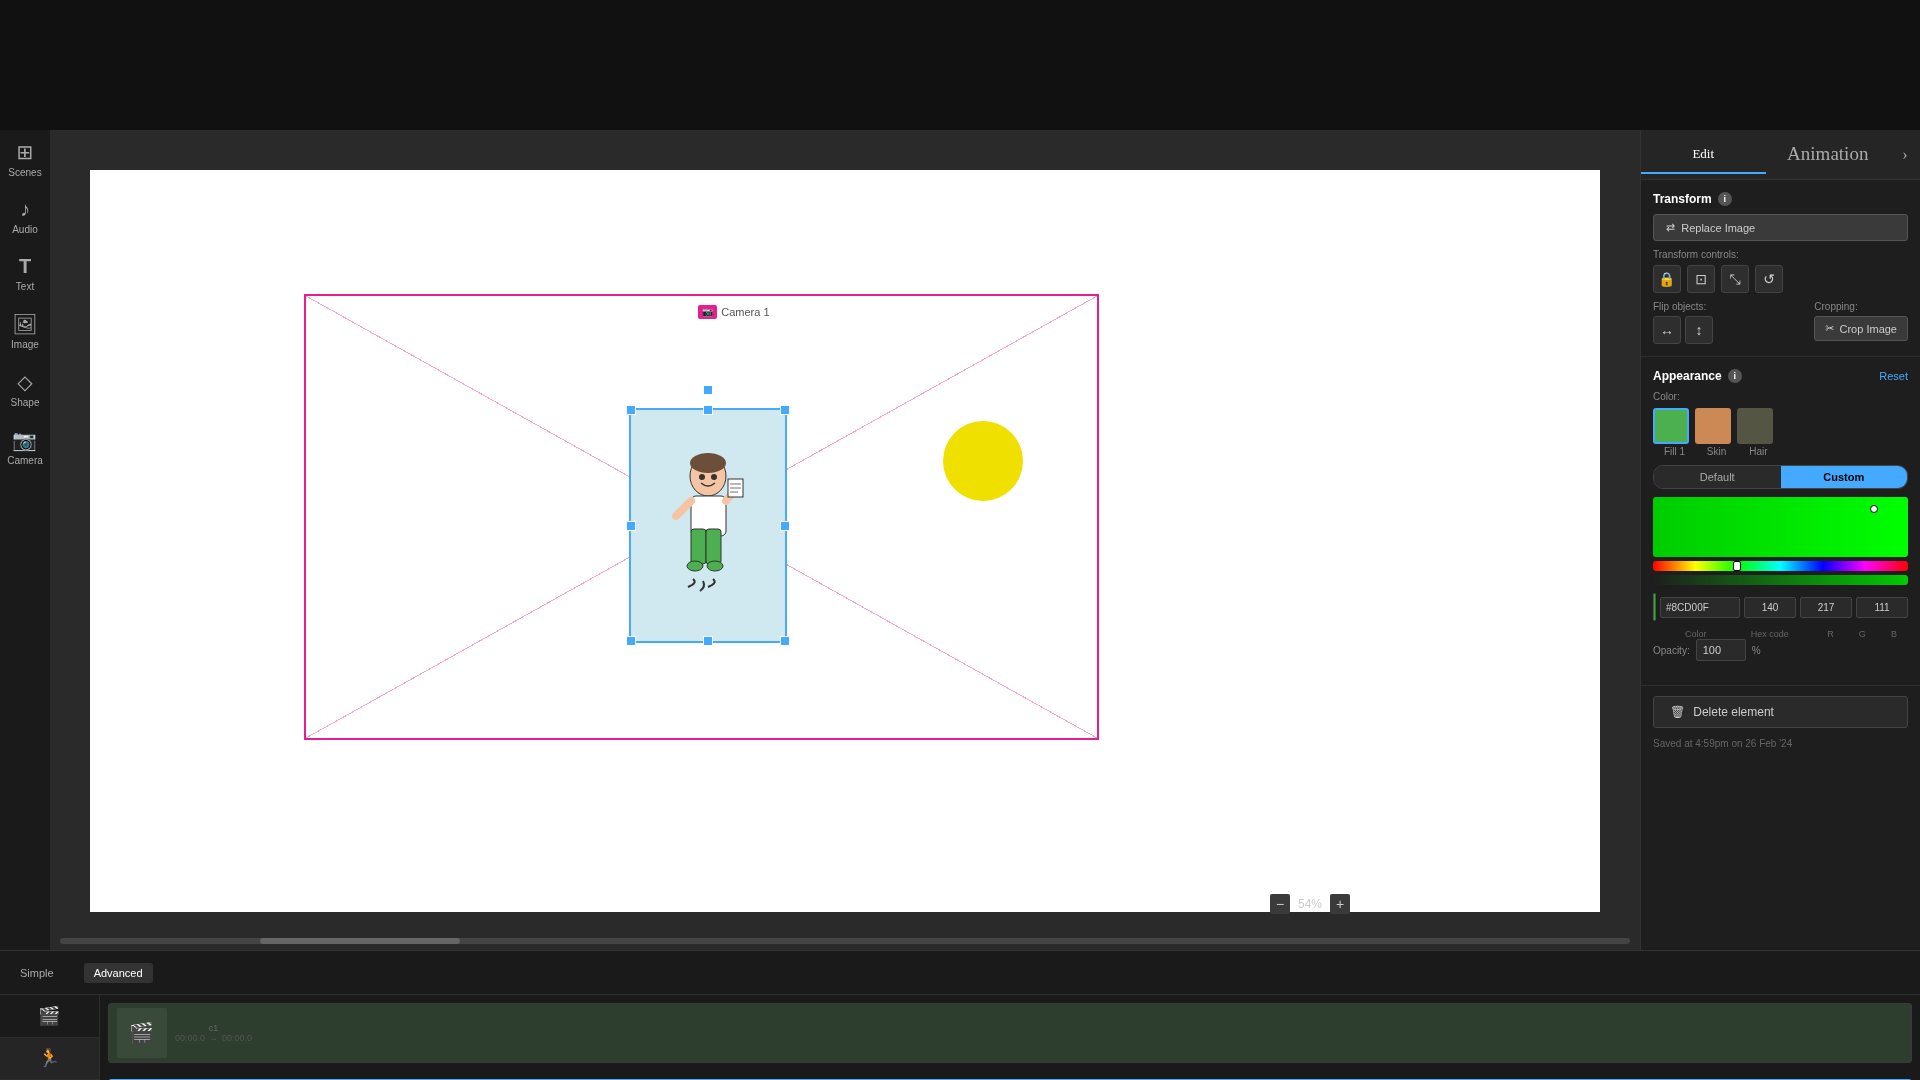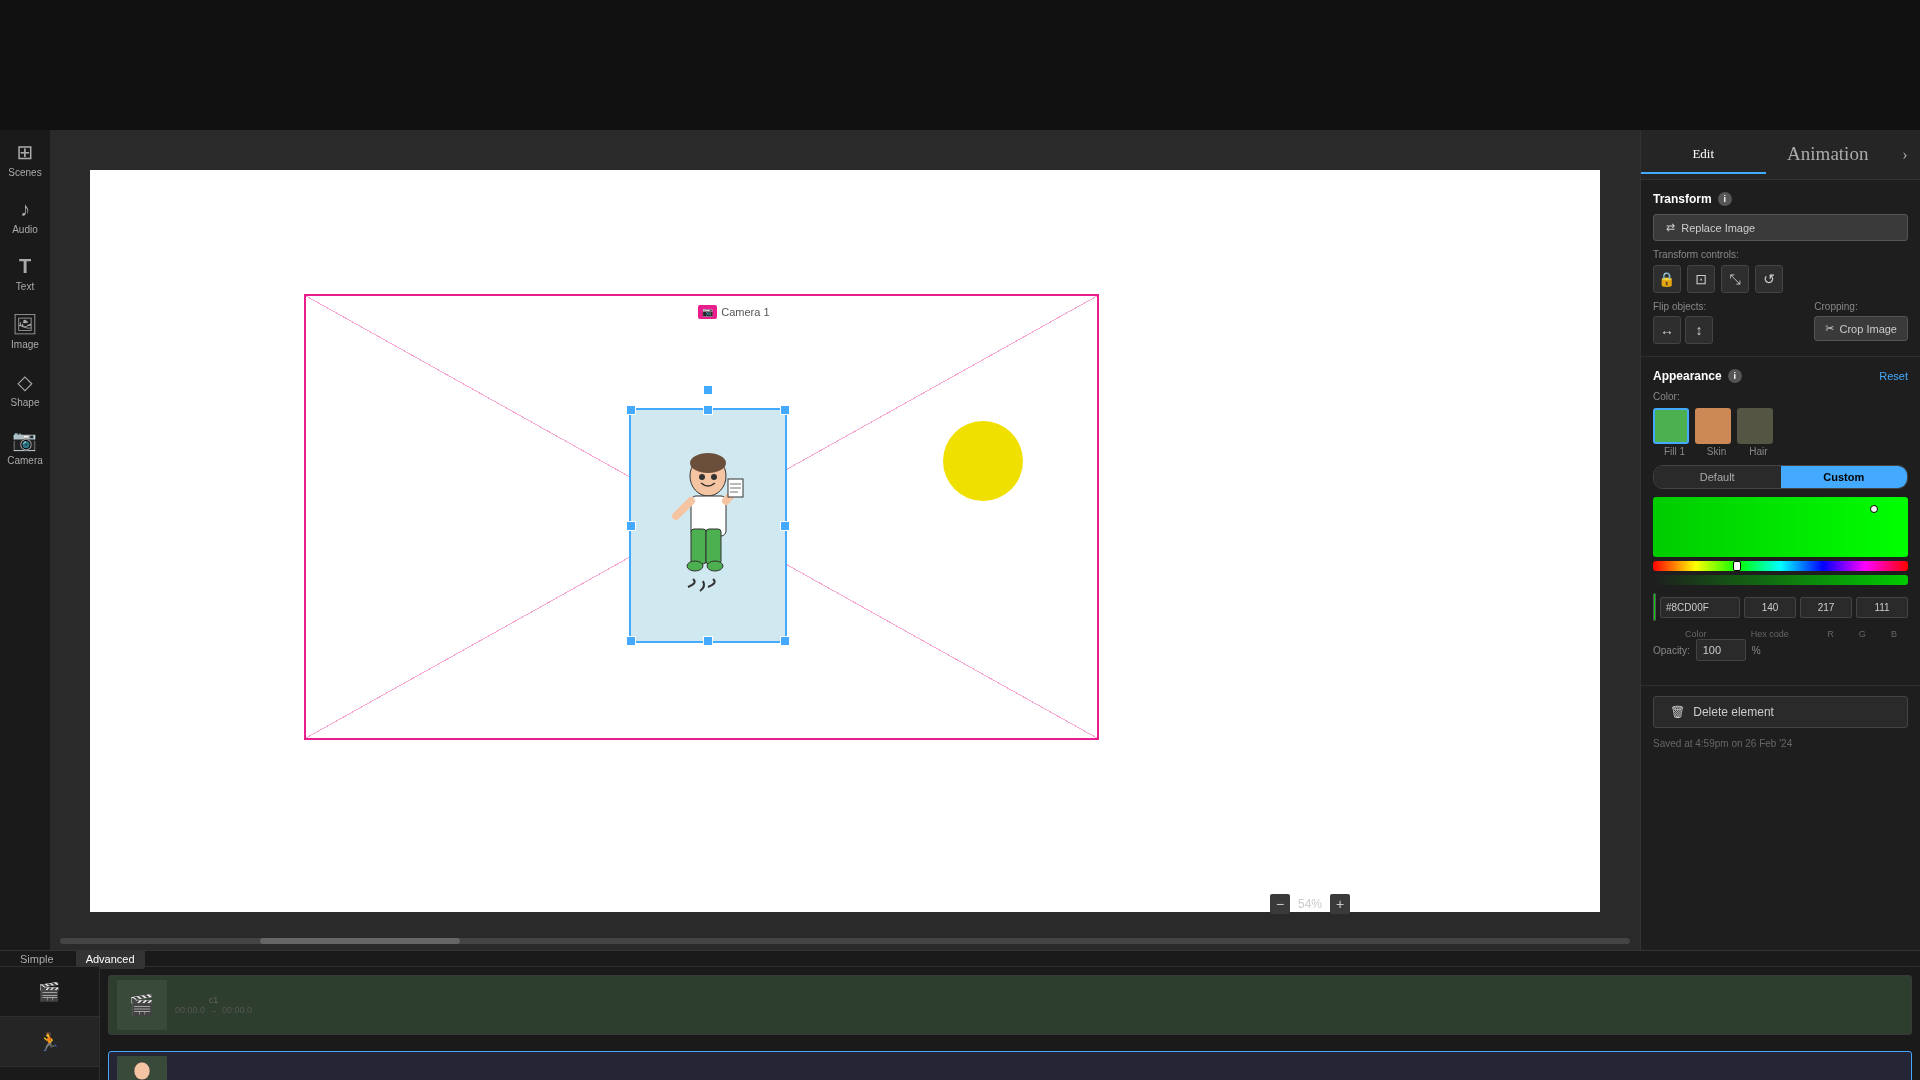--- a/index.html
+++ b/index.html
@@ -131,21 +131,21 @@
 
     
     .delete-btn { display: flex; align-items: center; gap: 8px; background: #2a2a2a; border: 1px solid #444; color: #ccc; padding: 8px 16px; border-radius: 3px; cursor: pointer; font-size: 12px; margin: 10px 12px; }
 
     
     .duration-info { padding: 10px 12px; color: #888; font-size: 10px; line-height: 1.7; border-top: 1px solid #2e2e2e; }
     .saved-label { color: #666; font-size: 10px; padding: 0 12px 10px; }
 
     
     .bottom-area { height: 130px; background: #1a1a1a; border-top: 1px solid #333; display: flex; flex-direction: column; }
-    .timeline-tabs { display: flex; align-items: center; height: 16px; padding: 0 10px; gap: 12px; border-bottom: 1px solid #2e2e2e; }
+    .timeline-tabs { display: flex; align-items: center; height: 44px; padding: 0 10px; gap: 20px; border-bottom: 1px solid #2e2e2e; }
     .tl-tab { padding: 4px 10px; border-radius: 3px; cursor: pointer; font-size: 11px; color: #aaa; }
     .tl-tab.active { background: #333; color: #fff; }
     .timeline-content { flex: 1; display: flex; overflow: hidden; }
     .timeline-sidebar { width: 100px; background: #1a1a1a; border-right: 1px solid #2e2e2e; display: flex; flex-direction: column; }
     .tl-item { display: flex; align-items: center; justify-content: center; height: 50px; border-bottom: 1px solid #2e2e2e; font-size: 18px; cursor: pointer; }
     .tl-item.active { background: #252525; }
     .timeline-main { flex: 1; display: flex; flex-direction: column; }
     .tl-clip { margin: 8px; background: #2e3e2e; border: 1px solid #3a3a3a; border-radius: 3px; height: 60px; display: flex; align-items: center; padding: 4px 8px; cursor: pointer; position: relative; }
     .tl-clip.selected { border-color: #4af; background: #252535; }
     .tl-clip-thumb { width: 50px; height: 50px; background: #3a4a3a; border-radius: 2px; display: flex; align-items: center; justify-content: center; font-size: 20px; overflow: hidden; }

